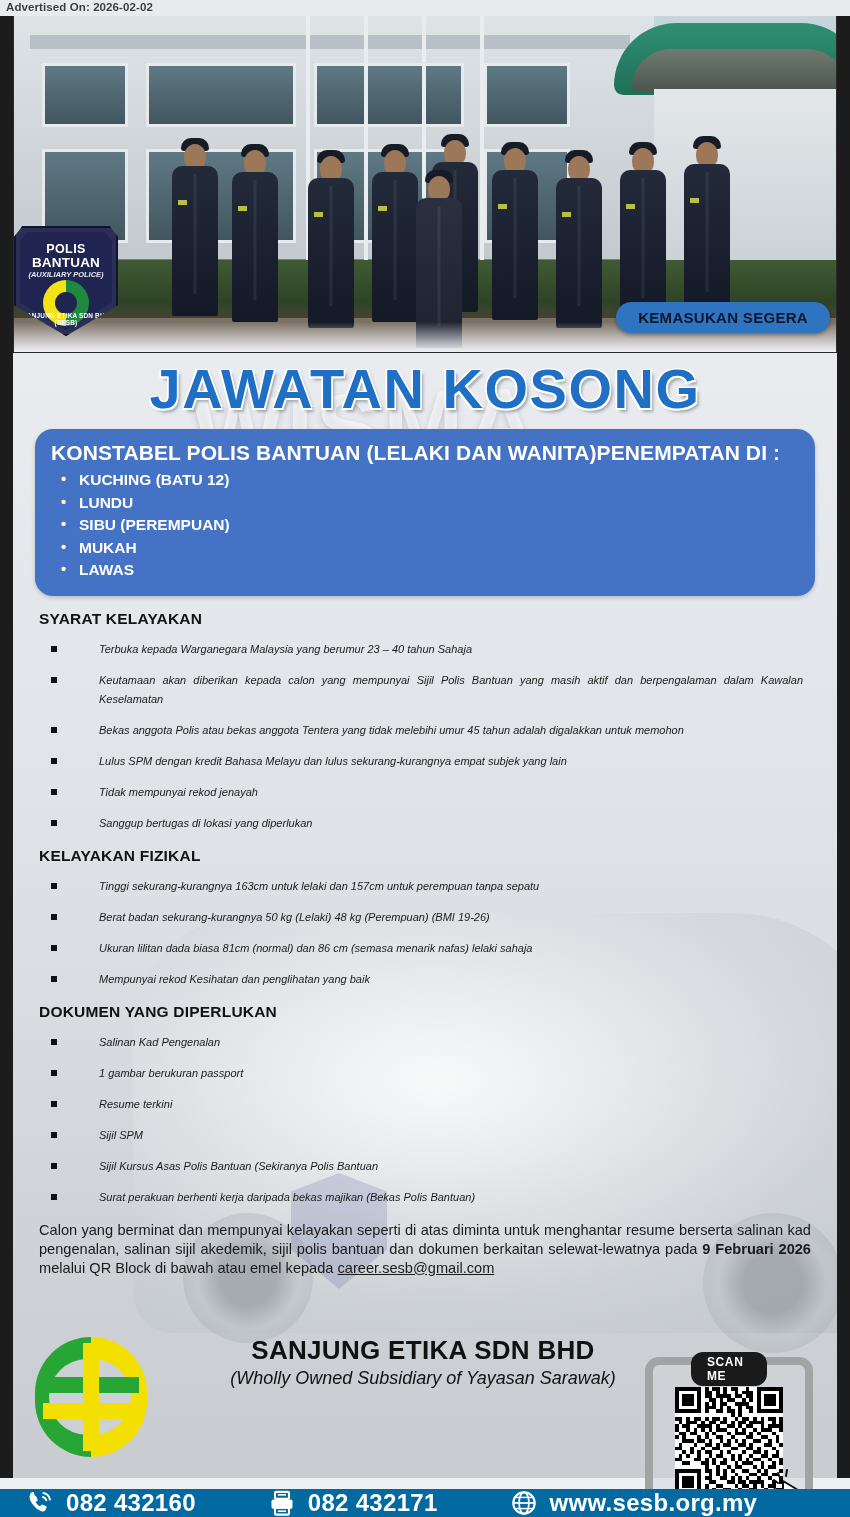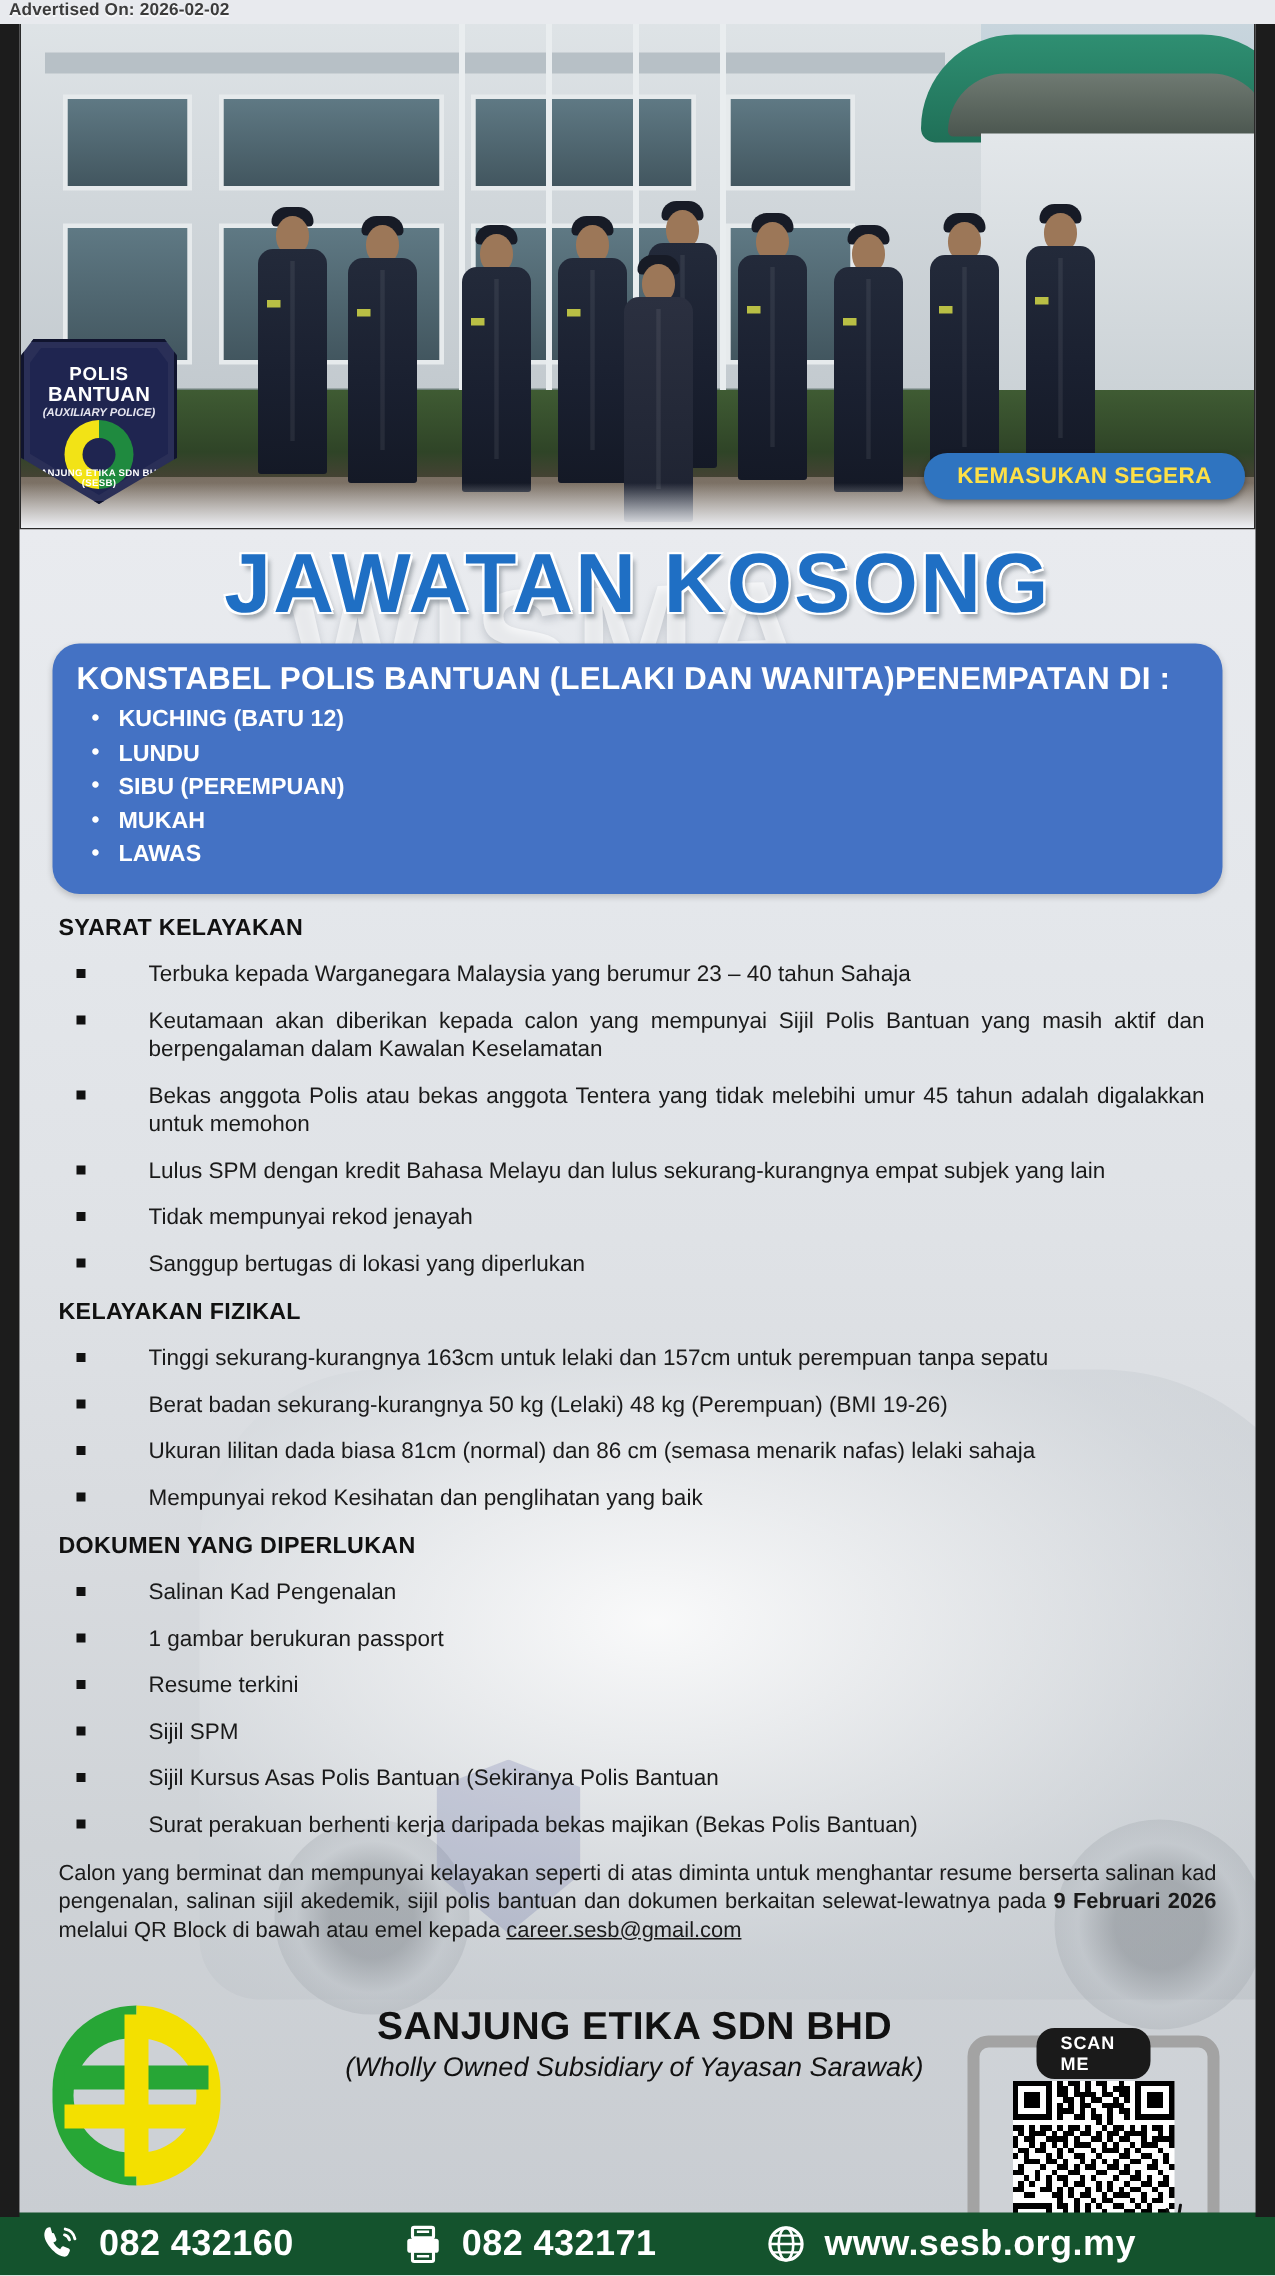--- a/index.html
+++ b/index.html
@@ -132,21 +132,21 @@
     width:22px; height:22px; border-radius:50%; background:#1f2550;
   }
   .badge-t4 {
     position:absolute; bottom:8px; left:0; width:100%; text-align:center;
     color:#fff; font-size:6.4px; font-weight:bold; letter-spacing:.2px;
   }
 
   
   .pill-urgent {
     position:absolute; right:20px; top:302px; z-index:6;
-    background:#2f74c0; color:#fde047; font-weight:bold; font-size:15px;
+    background:#2f74c0; color:#0f172a; font-weight:bold; font-size:15px;
     padding:7px 22px; border-radius:20px; letter-spacing:.3px;
     box-shadow: 0 2px 4px rgba(0,0,0,.35);
     text-align: center;
   }
 
   
   .wm {
     position:absolute; left:13px; top:353px; width:824px; height:1125px;
     overflow:hidden; z-index:1;
     background: linear-gradient(180deg,#e9ebef 0%, #e4e7eb 22%, #dfe2e6 42%, #d8dbdf 60%, #cfd3d7 78%, #c9cdd2 100%);
@@ -203,22 +203,22 @@
     content:"•"; position:absolute; left:10px; top:-1px; font-size:15px;
   }
 
   .sec { margin: 14px 26px 0 26px; }
   .sec-title {
     font-size:15.5px; font-weight:bold; color:#111; letter-spacing:.2px;
   }
   .blist { list-style:none; margin-top:4px; }
   .blist li {
     position:relative; padding-left:60px; margin-top:12px;
-    font-size:15px; color:#1a1a1a; line-height:19px;
-    text-align:justify; padding-right:8px;
+    font-size:11px; color:#1a1a1a; line-height:19px;
+    text-align:justify; padding-right:8px;font-style:italic;
   }
   .blist li.nojust { text-align:left; }
   .blist li:before {
     content:""; position:absolute; left:12px; top:6px;
     width:6px; height:6px; background:#111;
   }
 
   .closing {
     margin: 14px 26px 0 26px;
     font-size:14.6px; line-height:19px; color:#1a1a1a; text-align:justify;
@@ -275,22 +275,22 @@
     position:absolute; left:50%; transform:translateX(-50%); top:-13px;
     background:#1a1a1a; color:#fff; font-size:12px; font-weight:bold;
     padding:3px 16px; border-radius:12px; letter-spacing:.6px;
   }
   .qr { position:absolute; left:50%; transform:translateX(-50%); top:22px;
         width:108px; height:108px; }
   .cursor { position:absolute; right:-2px; bottom:-6px; width:34px; height:36px; }
 
   
   .contact-bar {
-    position:absolute; left:0; bottom:0; width:850px; height:42px;
-    background:#14532d; z-index:10;
+    position:absolute; left:0; bottom:0; width:850px; height:28px;
+    background:#0369a1; z-index:10;
     display:flex; align-items:center;
   }
   .c-item { display:flex; align-items:center; color:#fff; }
   .c-text { font-size:24px; font-weight:bold; letter-spacing:.3px; margin-left:12px; }
   .c-ic { width:28px; height:28px; display:block; }
 
   .edge-l { position:absolute; left:0; top:8px; width:13px; height:1470px; background:#1c1c1c; z-index:30;}
   .edge-r { position:absolute; right:0; top:8px; width:13px; height:1470px; background:#1c1c1c; z-index:30;}
 </style>
 </head>

